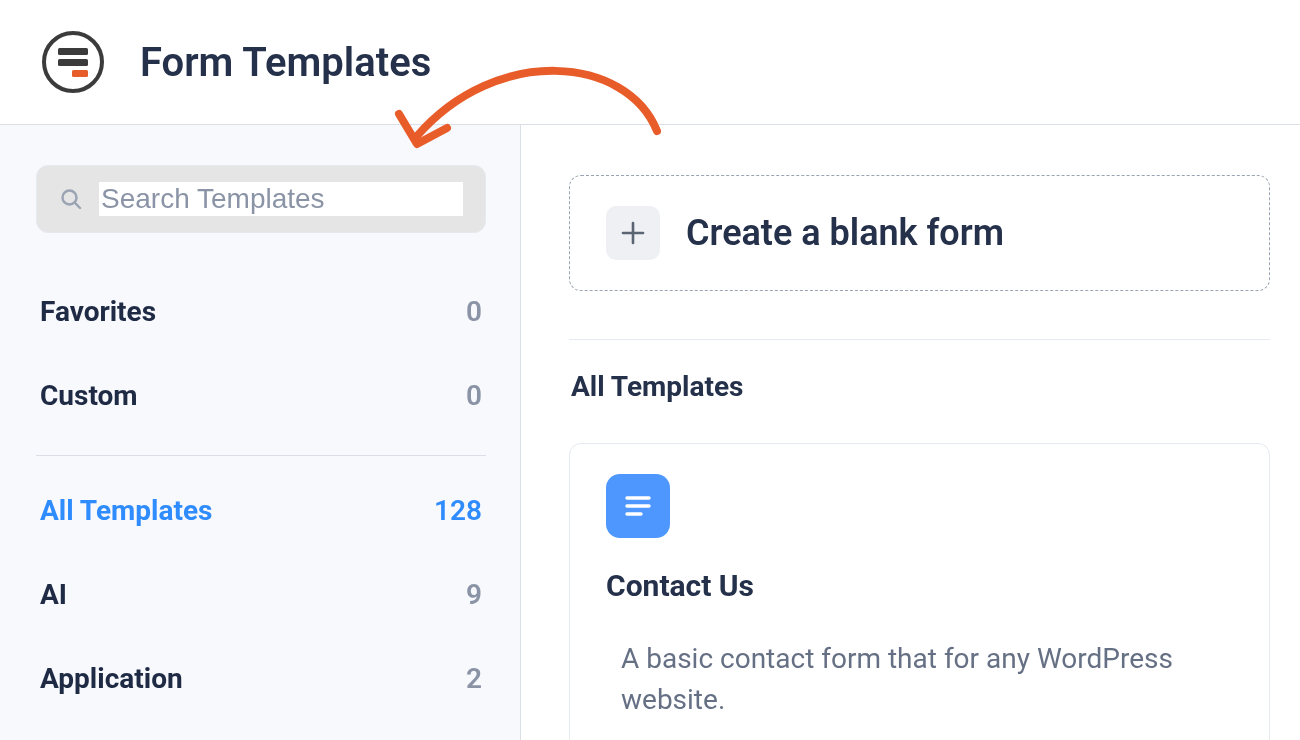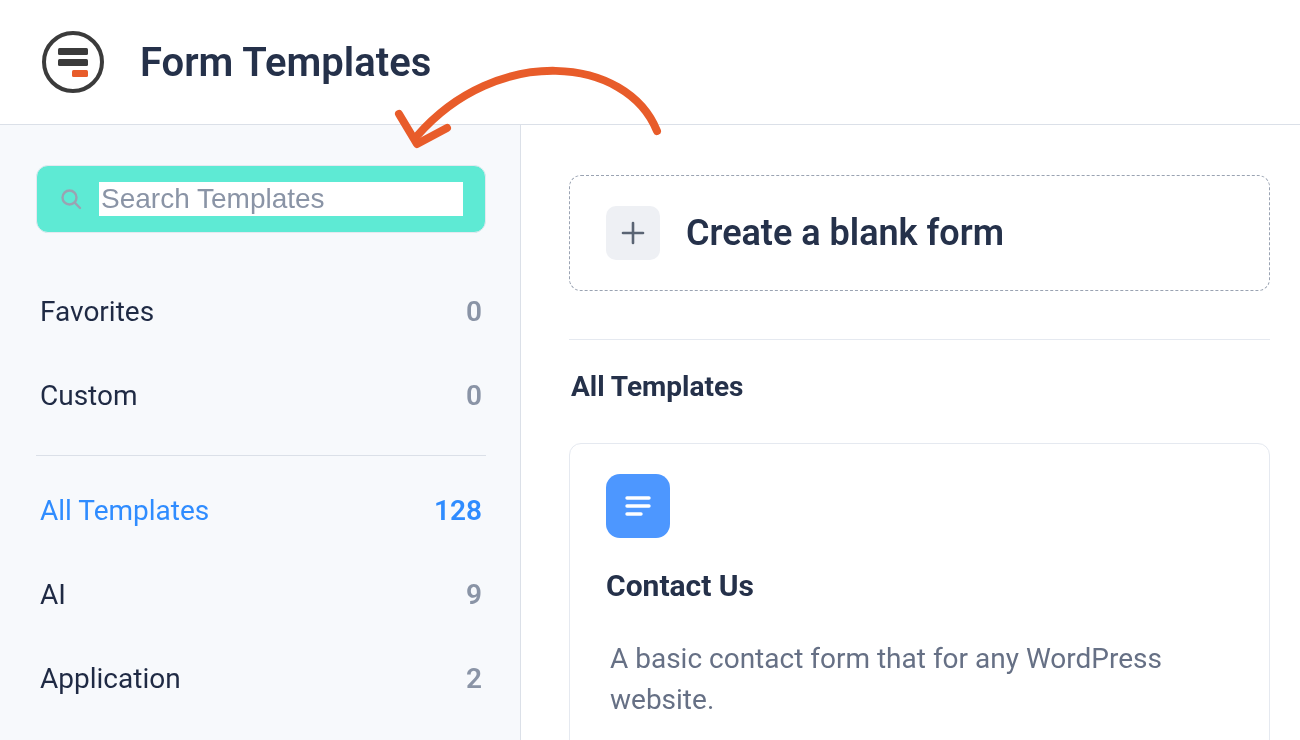--- a/index.html
+++ b/index.html
@@ -15,40 +15,40 @@
   }
   *{box-sizing:border-box;}
   html,body{margin:0;padding:0;width:1300px;height:740px;background:#fff;
     font-family:-apple-system,BlinkMacSystemFont,"Segoe UI",Roboto,Helvetica,Arial,sans-serif;
     color:var(--ink);overflow:hidden;}
   .header{height:125px;display:flex;align-items:center;padding-left:42px;border-bottom:1px solid var(--border);}
   .logo{width:62px;height:62px;border-radius:50%;border:4px solid #3b3b3b;display:flex;align-items:center;justify-content:center;margin-right:36px;background:#fff;flex:0 0 auto;}
   .page-title{font-size:40px;font-weight:600;color:#25314a;}
   .body{display:flex;height:615px;}
   .sidebar{width:521px;background:var(--side-bg);border-right:1px solid var(--border);padding:40px 34px 0 36px;}
-  .search{display:flex;align-items:center;height:68px;border:1px solid var(--card-border);border-radius:12px;background:#5eead4;padding:0 22px;margin-bottom:36px;}
+  .search{display:flex;align-items:center;height:68px;border:1px solid var(--card-border);border-radius:12px;background:#e5e5e5;padding:0 22px;margin-bottom:36px;}
   .search svg{flex:0 0 auto;margin-right:16px;}
   .search input{border:none;outline:none;font-size:28px;color:var(--ink);width:100%;}
   .search input::placeholder{color:var(--muted);}
   .cat{display:flex;align-items:center;justify-content:space-between;height:84px;padding:0 4px;cursor:pointer;}
-  .cat .label{font-size:28px;font-weight:400;color:var(--ink);}
+  .cat .label{font-size:28px;font-weight:700;color:var(--ink);}
   .cat .count{font-size:28px;font-weight:600;color:var(--muted);}
   .cat.active .label,.cat.active .count{color:var(--accent);}
   .divider{border:none;border-top:1px solid var(--border);margin:18px 0 12px 0;}
   .main{flex:1;padding:50px 30px 0 48px;}
   .create-card{border:1.5px dashed #9aa3b2;border-radius:12px;height:116px;display:flex;align-items:center;padding:0 36px;cursor:pointer;margin-bottom:48px;}
   .plus-chip{width:54px;height:54px;border-radius:10px;background:#eef0f4;display:flex;align-items:center;justify-content:center;margin-right:26px;}
   .create-label{font-size:36px;font-weight:600;color:#25314a;}
   .section-sep{border-top:1px solid var(--card-border);margin:0 0 30px 0;}
   .section-title{font-size:28px;font-weight:700;color:#25314a;margin:0 0 40px 2px;}
   .tpl-card{border:1px solid var(--card-border);border-radius:12px;padding:30px 34px 36px 36px;display:flex;gap:26px;cursor:pointer;flex-direction:column;}
   .tpl-icon{width:64px;height:64px;border-radius:14px;background:#4d97ff;display:flex;align-items:center;justify-content:center;flex:0 0 auto;}
   .tpl-text{flex:1;padding-top:4px;}
   .tpl-title{font-size:30px;font-weight:700;color:#25314a;margin:0 0 36px 0;}
-  .tpl-desc{font-size:28px;line-height:1.45;color:var(--muted2);margin:4px;}
+  .tpl-desc{font-size:28px;line-height:1.45;color:var(--muted2);margin:15px;}
   .annotation-arrow{position:absolute;left:387px;top:36px;pointer-events:none;}
 </style>
 </head>
 <body>
 
 <div style="position:relative;width:1300px;height:740px;border-radius:22px;">
   <div class="header">
     <div class="logo">
       <svg width="34" height="34" viewBox="0 0 34 34">
         <rect x="2" y="3" width="30" height="7" rx="1.5" fill="#3b3b3b"></rect>

